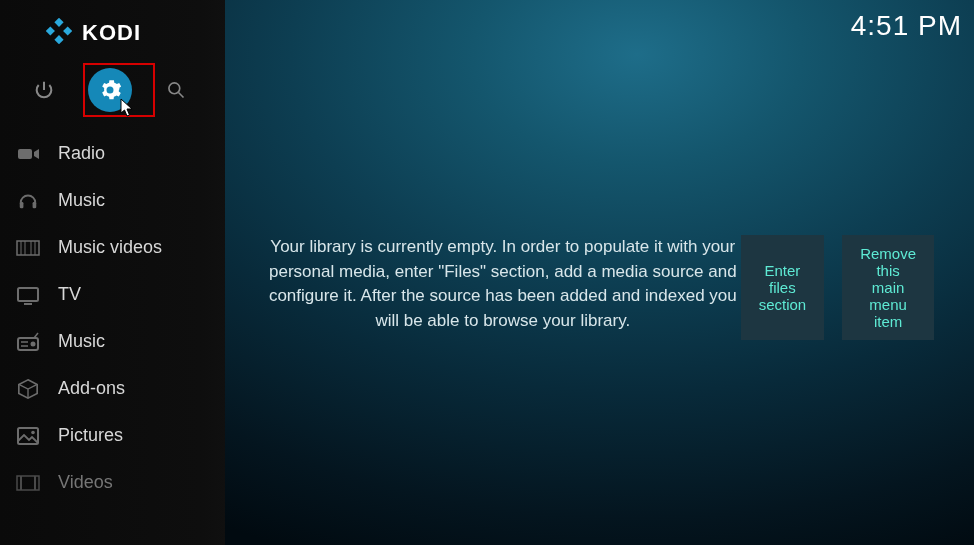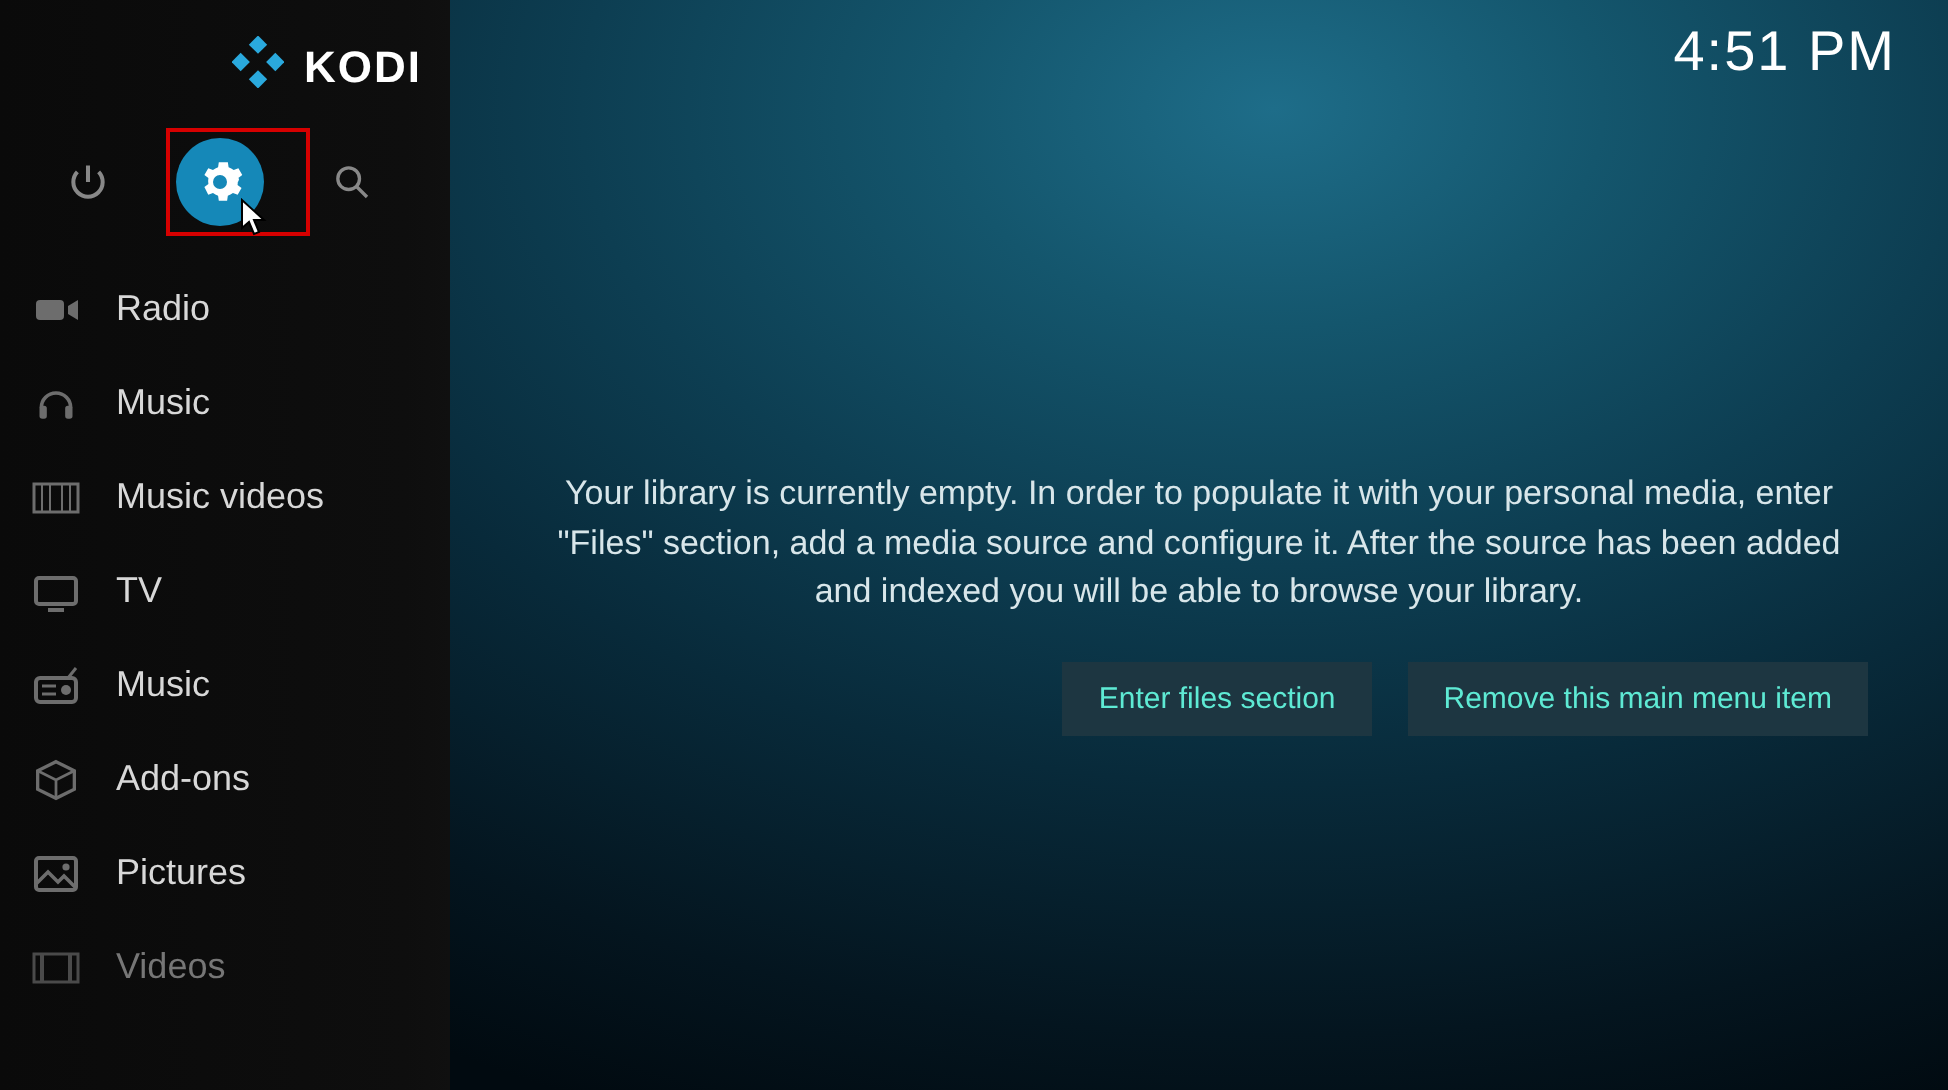--- a/index.html
+++ b/index.html
@@ -21,21 +21,20 @@
       background: linear-gradient(to right, #0a0a0a 0%, #0e0e0e 90%, #101010 100%);
       display: flex;
       flex-direction: column;
       padding-top: 10px;
     }
     .logo-row {
       display: flex;
       align-items: center;
       padding: 8px 14px 10px 46px;
       gap: 10px;
-      justify-content: flex-end;
     }
     .logo-text {
       color: #fff;
       font-size: 22px;
       font-weight: bold;
       letter-spacing: 1px;
     }
     .top-icons {
       display: flex;
       align-items: center;
@@ -102,34 +101,34 @@
       flex-shrink: 0;
     }
     .main {
       flex: 1;
       background: radial-gradient(ellipse 110% 100% at 55% 10%, #1e6d89 0%, #14566d 20%, #0d3e52 42%, #082a3a 62%, #04151f 85%, #010a10 100%);
       position: relative;
     }
     .clock {
       position: absolute;
       top: 10px;
-      right: 26px;
+      right: 12px;
       color: #ffffff;
       font-size: 28px;
       font-weight: 300;
       letter-spacing: 1px;
     }
     .content-center {
       position: absolute;
       top: 235px;
       left: 0;
       right: 0;
       display: flex;
-      flex-direction: column;
-      align-items: flex-end;
+      flex-direction: row;
+      align-items: flex-start;
       padding: 0 40px;
     }
     .empty-msg {
       color: #d8e6ea;
       font-size: 17px;
       text-align: center;
       line-height: 1.45;
       max-width: 680px;
       margin-bottom: 22px;
     }

